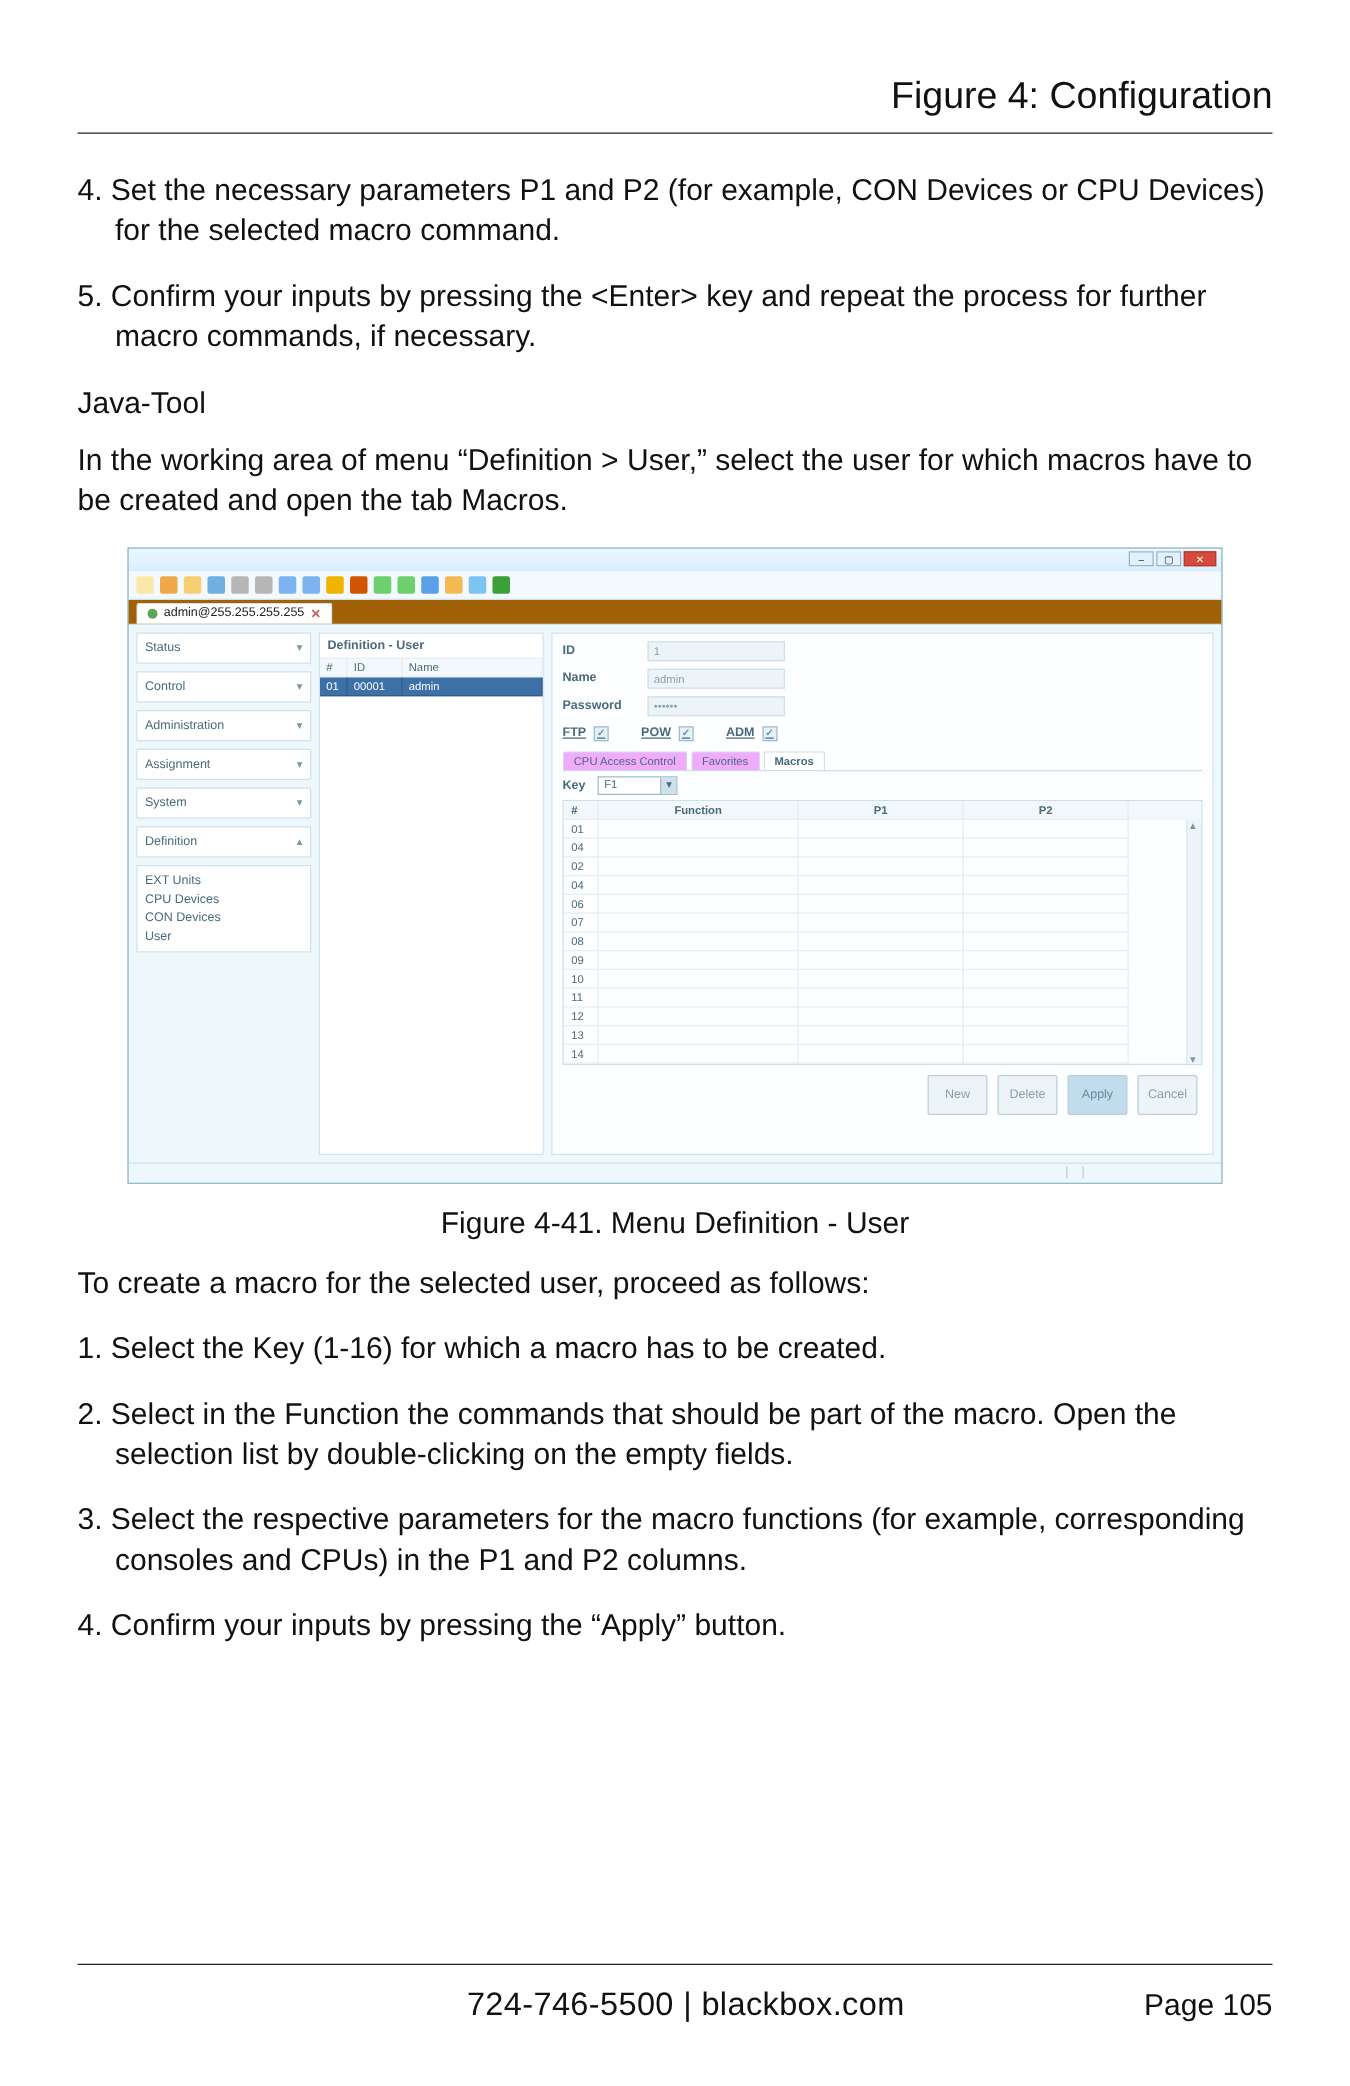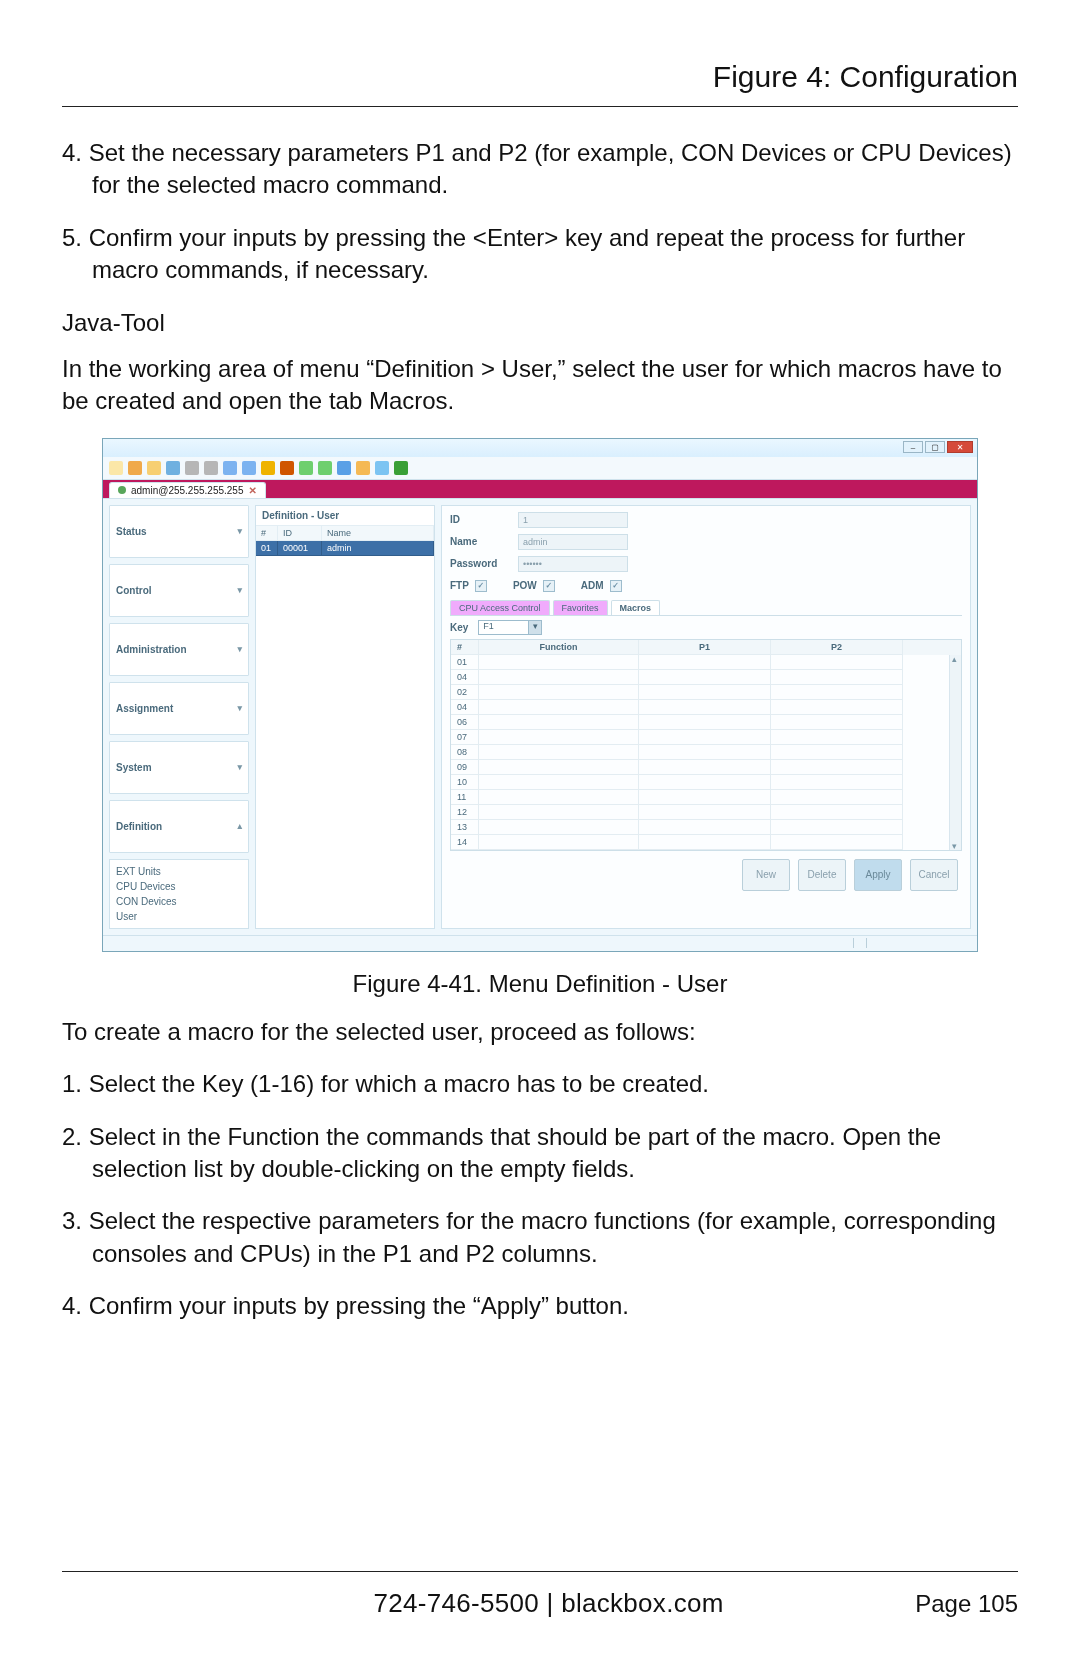--- a/index.html
+++ b/index.html
@@ -34,47 +34,47 @@
   .toolbar { padding: 4px 6px; display: flex; gap: 5px; background: #f3f9fd; border-bottom: 1px solid #cfe2ec; flex-wrap: wrap; }
   .tb-ico { width: 14px; height: 14px; border-radius: 2px; }
   .ic-a{background:#fbe7a8;} .ic-b{background:#f0a94a;} .ic-c{background:#f7cf72;}
   .ic-d{background:#6fb0e0;} .ic-e{background:#b6b6b6;} .ic-f{background:#b6b6b6;}
   .ic-g{background:#7cb3f0;} .ic-h{background:#7cb3f0;}
   .ic-i{background:#efb300;} .ic-j{background:#d05500;}
   .ic-k{background:#6ecf6e;} .ic-l{background:#6ecf6e;}
   .ic-m{background:#5aa0e6;} .ic-n{background:#f5b954;}
   .ic-o{background:#7cc4f2;} .ic-p{background:#3aa037;}
 
-  .tabbar { padding: 2px 6px 0 6px; background: #be185d; border-bottom: 1px solid #cfe2ec; }
+  .tabbar { padding: 2px 6px 0 6px; background: #a16207; border-bottom: 1px solid #cfe2ec; }
   .tabitem { display: inline-flex; align-items: center; gap: 5px; background: #fff; border: 1px solid #cfe2ec; border-bottom: none; padding: 2px 8px; border-radius: 3px 3px 0 0; font-size: 10px; }
   .tab-dot { width: 8px; height: 8px; border-radius: 50%; background: #58a65a; }
   .tab-x { color: #c2645a; font-weight: bold; }
 
   .workspace { display: flex; padding: 6px; gap: 6px; background: #eef7fc; min-height: 430px; }
 
   .navcol { width: 140px; display: flex; flex-direction: column; gap: 6px; }
-  .navitem { background: #fff; border: 1px solid #cfe2ec; border-radius: 1px; padding: 20px 6px; display: flex; justify-content: space-between; align-items: center; font-weight: bold; color: #4a6a7c; font-size: 10px; gap: 48px; }
+  .navitem { background: #fff; border: 1px solid #cfe2ec; border-radius: 1px; padding: 6px 6px; display: flex; justify-content: space-between; align-items: center; font-weight: normal; color: #4a6a7c; font-size: 10px; gap: 48px; }
   .chev { font-size: 9px; color: #7a97a6; }
   .def-sub { background: #fff; border: 1px solid #cfe2ec; padding: 4px 6px; font-size: 10px; color: #4a6a7c; line-height: 1.5; }
   .def-sub div { font-weight: normal; }
 
   .midcol { flex: 0 0 180px; background: #fff; border: 1px solid #cfe2ec; display: flex; flex-direction: column; }
   .mid-title { padding: 4px 6px; font-weight: bold; border-bottom: 1px solid #e3eef4; color: #4a6a7c; font-size: 10px; }
   .usr-hdr { display: flex; background: #f2f8fb; border-bottom: 1px solid #e3eef4; font-size: 9px; color: #4a6a7c; }
   .usr-hdr div { padding: 2px 5px; border-right: 1px solid #e3eef4; }
   .usr-row { display: flex; background: #3d70a7; color: #fff; font-size: 9px; border-bottom: 1px solid #315d8b; }
   .usr-row div { padding: 2px 5px; border-right: 1px solid #315d8b; }
   .c1{width:22px;} .c2{width:44px;} .c3{flex:1;}
 
   .rightcol { flex: 1; background: #fcfeff; border: 1px solid #cfe2ec; padding: 6px 8px 6px 8px; display: flex; flex-direction: column; }
   .form-row { display: flex; align-items: center; gap: 8px; margin-bottom: 6px; font-size: 10px; color: #4a6a7c; }
   .form-row .lbl { width: 60px; font-weight: bold; }
   .form-row .fld { width: 110px; height: 16px; border: 1px solid #cddfe8; background: #edf4f8; padding: 0 4px; font-size: 9px; color: #8aa0ad; display:flex;align-items:center; }
   .chk-row { display: flex; gap: 26px; margin: 2px 0 8px 0; font-size: 10px; color: #4a6a7c; font-weight: bold; }
-  .chk { display: inline-flex; align-items: center; gap: 6px; }
+  .chk { display: inline-flex; align-items: center; gap: 6px; text-decoration: underline; }
   .chk-box { width: 12px; height: 12px; border: 1px solid #9dbccd; background: #e6f1f7; display:flex;align-items:center;justify-content:center;font-size:8px;color:#688da3; }
 
   .subtabs { display: flex; gap: 3px; border-bottom: 1px solid #cddfe8; margin-bottom: 4px; }
   .subtab { border: 1px solid #cddfe8; border-bottom: none; padding: 2px 8px; font-size: 9px; background: #f0abfc; color: #4a6a7c; border-radius: 2px 2px 0 0; }
   .subtab.active { background: #fff; font-weight: bold; }
 
   .kvrow { display: flex; align-items: center; gap: 10px; font-size: 10px; color: #4a6a7c; margin-bottom: 4px; }
   .kvrow .lbl { font-weight: bold; }
   .kvrow .sel { display:flex; width: 64px; height: 15px; border: 1px solid #9dbccd; background: #fff; font-size: 9px; }
   .sel .selv{flex:1;padding:0 4px;} .sel .selbtn{width:13px;background:#cfe0ea;text-align:center;border-left:1px solid #9dbccd;}

